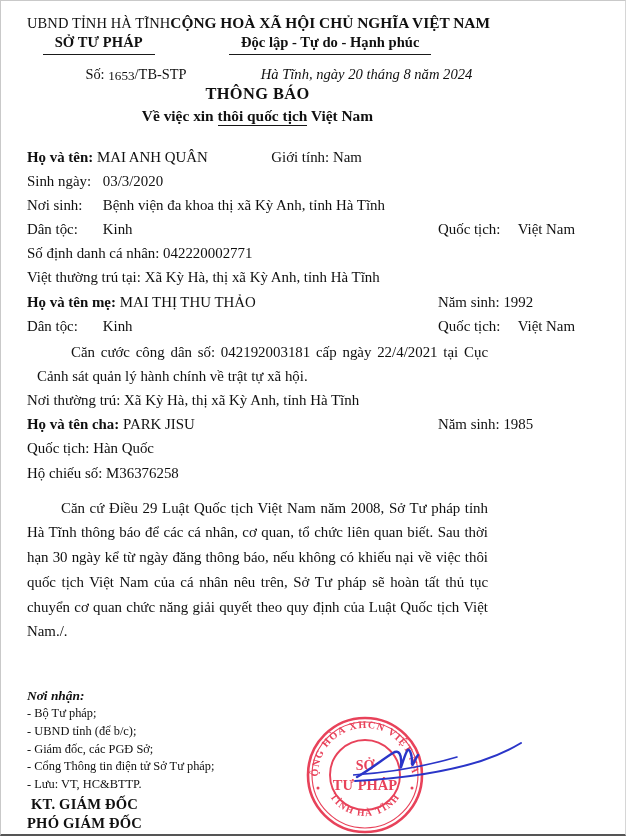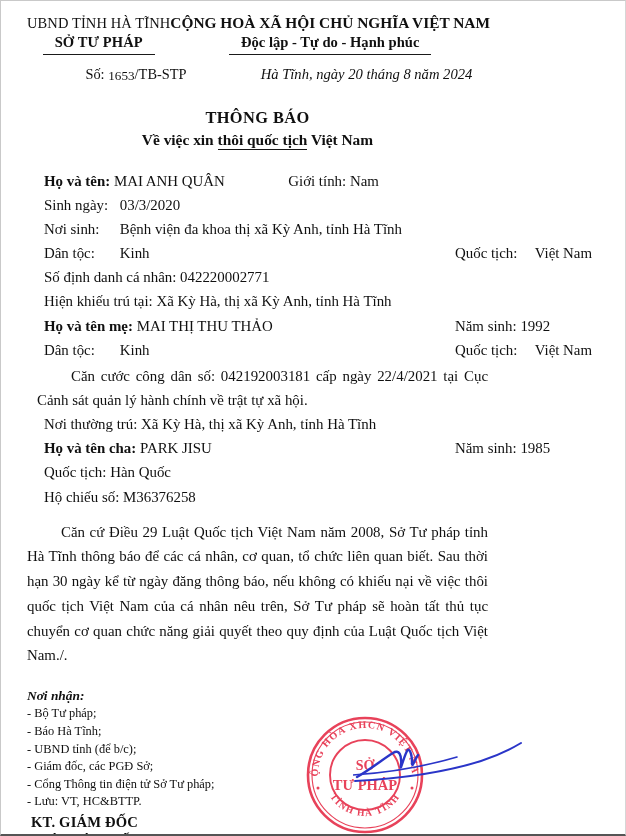--- a/index.html
+++ b/index.html
@@ -95,21 +95,20 @@
     flex: 1;
     text-align: center;
     font-size: 14.6px;
     font-style: italic;
     white-space: nowrap;
   }
 
   
   .titleblock {
     text-align: center;
-    margin-top: 24px;
   }
   .title-main {
     font-size: 16.4px;
     font-weight: bold;
     letter-spacing: 0.4px;
     line-height: 1.25;
   }
   .title-sub {
     font-size: 15.4px;
     font-weight: bold;
@@ -132,21 +131,21 @@
   }
   .ln.indent {
     text-indent: 34px;
   }
   .gap-sex   { display:inline-block; width: 56px; }
   .lbl-w1 { display:inline-block; width: 72px; }
   .col-right {
     position: absolute;
     left: 411px;
   }
-  .rowrel { position: relative; white-space: nowrap; margin-left: 17px; }
+  .rowrel { position: relative; white-space: nowrap; }
 
   .para {
     font-size: 14.9px;
     line-height: 1.62;
     text-align: justify;
     text-indent: 34px;
     margin-top: 2px;
     margin-left: 10px;
   }
 
@@ -289,21 +288,21 @@
           <span>Việt Nam</span>
         </span>
       </div>
 
       <div class="rowrel">
         <span>Số định danh cá nhân:</span>
         <span>042220002771</span>
       </div>
 
       <div class="rowrel">
-        <span>Hiện khiếu trú tại:</span>
+        <span>Việt thường trú tại:</span>
         <span>Xã Kỳ Hà, thị xã Kỳ Anh, tỉnh Hà Tĩnh</span>
       </div>
 
       <div class="rowrel">
         <b>Họ và tên mẹ:</b>
         <span>MAI THỊ THU THẢO</span>
         <span class="col-right">
           <span>Năm sinh:</span>
           <span>1992</span>
         </span>
@@ -348,21 +347,20 @@
 
       <div class="bigpara">Căn cứ Điều 29 Luật Quốc tịch Việt Nam năm 2008, Sở Tư pháp tỉnh Hà Tĩnh thông báo để các cá nhân, cơ quan, tổ chức liên quan biết. Sau thời hạn 30 ngày kể từ ngày đăng thông báo, nếu không có khiếu nại về việc thôi quốc tịch Việt Nam của cá nhân nêu trên, Sở Tư pháp sẽ hoàn tất thủ tục chuyển cơ quan chức năng giải quyết theo quy định của Luật Quốc tịch Việt Nam./.</div>
     </div>
   </div>
 
   <div class="footer">
     <div class="footer-grid">
       <div class="recipients">
         <div class="rec-title">Nơi nhận:</div>
         <div class="rec-item">- Bộ Tư pháp;</div>
-        <div class="rec-item">- Báo Hà Tĩnh;</div>
         <div class="rec-item">- UBND tỉnh (để b/c);</div>
         <div class="rec-item">- Giám đốc, các PGĐ Sở;</div>
         <div class="rec-item">- Cổng Thông tin điện tử Sở Tư pháp;</div>
         <div class="rec-item">- Lưu: VT, HC&amp;BTTP.</div>
       </div>
 
       <div class="signblock">
         <div class="sign-role">KT. GIÁM ĐỐC</div>
         <div class="sign-role">PHÓ GIÁM ĐỐC</div>
         <div class="sign-name">Đinh Văn Hồng</div>

